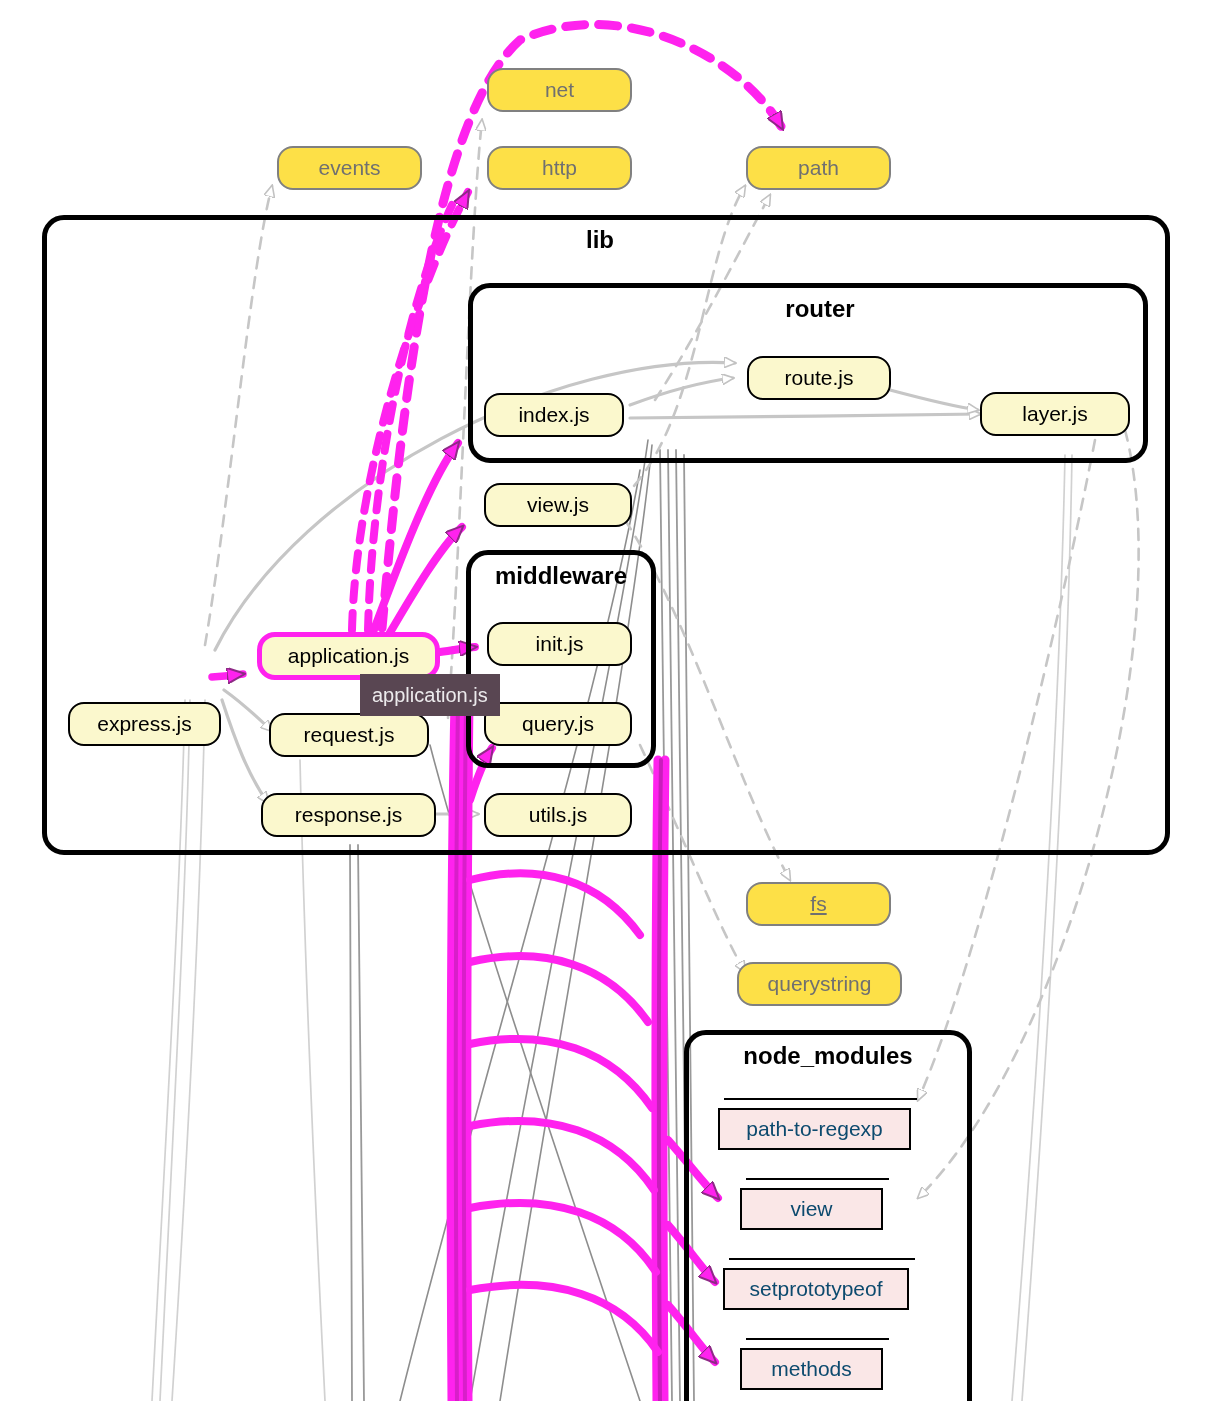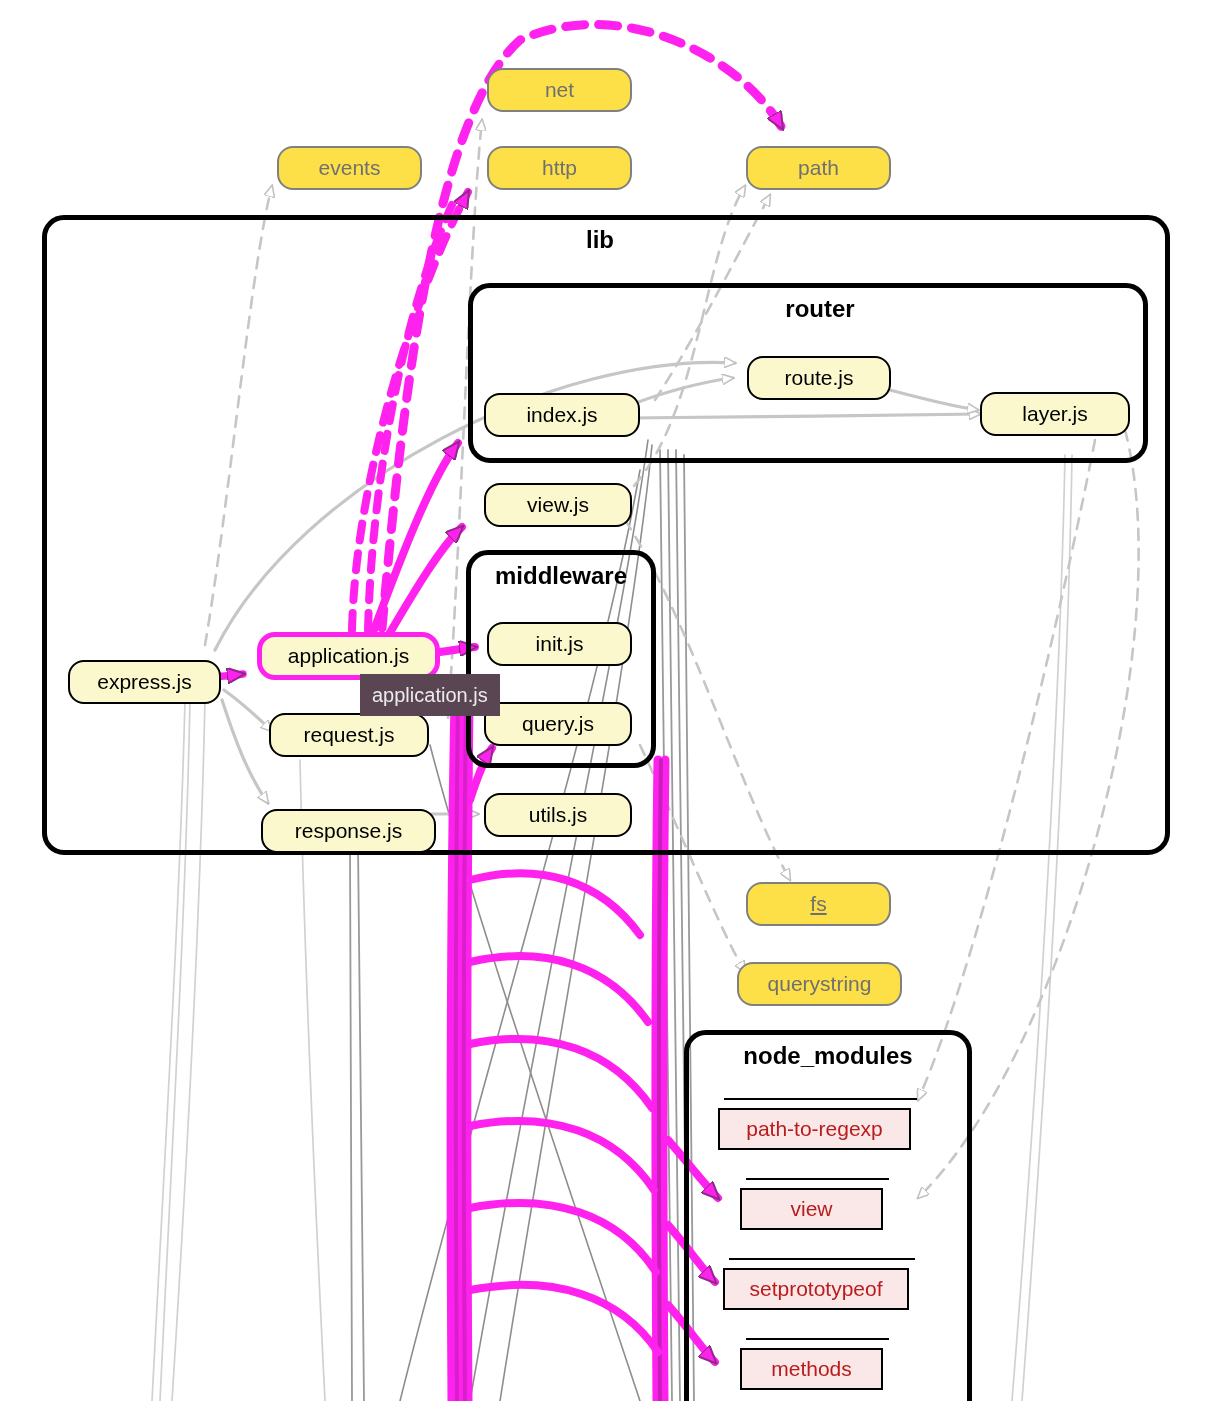--- a/index.html
+++ b/index.html
@@ -17,21 +17,21 @@
   
   .node{position:absolute;box-sizing:border-box;display:flex;
         align-items:center;justify-content:center;
         border-radius:16px;font-size:21px;white-space:nowrap;}
   .node.internal{background:#fbf8cd;border:2.5px solid #000;color:#000;}
   .node.external{background:#fde047;border:2.5px solid #808080;color:#707070;}
   .node.focus{background:#fbf8cd;border:5px solid #ff22ee;color:#000;
               border-radius:18px;}
 
   
-  .pkg{position:absolute;box-sizing:border-box;font-size:21px;color:#b91c1c;
+  .pkg{position:absolute;box-sizing:border-box;font-size:21px;color:#0c4a6e;
        white-space:nowrap;}
   .pkg .face{position:absolute;left:0;top:10px;right:12px;bottom:0;
              background:#fae7e7;border:2.5px solid #000;
              display:flex;align-items:center;justify-content:center;}
   .pkg .top{position:absolute;left:0;top:0;right:0;height:12px;}
   .pkg .top:before{content:"";position:absolute;left:6px;top:0;right:6px;height:0;
                    border-top:2.5px solid #000;}
   .pkg .side{position:absolute;right:0;top:0;width:14px;bottom:10px;}
 
   
@@ -205,45 +205,45 @@
   </div>
 
   <div class="node external" style="left:746px;top:882px;width:145px;height:44px;text-decoration:underline;">
     <span>fs</span>
   </div>
 
   <div class="node external" style="left:737px;top:962px;width:165px;height:44px;">
     <span>querystring</span>
   </div>
 
-  <div class="node internal" style="left:68px;top:660px;width:153px;height:44px;">
+  <div class="node internal" style="left:68px;top:702px;width:153px;height:44px;">
     <span>express.js</span>
   </div>
 
   <div class="node focus" style="left:257px;top:632px;width:183px;height:48px;">
     <span>application.js</span>
   </div>
 
   <div class="node internal" style="left:269px;top:713px;width:160px;height:44px;">
     <span>request.js</span>
   </div>
 
-  <div class="node internal" style="left:261px;top:793px;width:175px;height:44px;margin-top:16px;">
+  <div class="node internal" style="left:261px;top:793px;width:175px;height:44px;">
     <span>response.js</span>
   </div>
 
   <div class="node internal" style="left:484px;top:483px;width:148px;height:44px;">
     <span>view.js</span>
   </div>
 
   <div class="node internal" style="left:484px;top:793px;width:148px;height:44px;">
     <span>utils.js</span>
   </div>
 
-  <div class="node internal" style="left:484px;top:393px;width:156px;height:44px;">
+  <div class="node internal" style="left:484px;top:393px;width:140px;height:44px;">
     <span>index.js</span>
   </div>
 
   <div class="node internal" style="left:747px;top:356px;width:144px;height:44px;">
     <span>route.js</span>
   </div>
 
   <div class="node internal" style="left:980px;top:392px;width:150px;height:44px;">
     <span>layer.js</span>
   </div>

